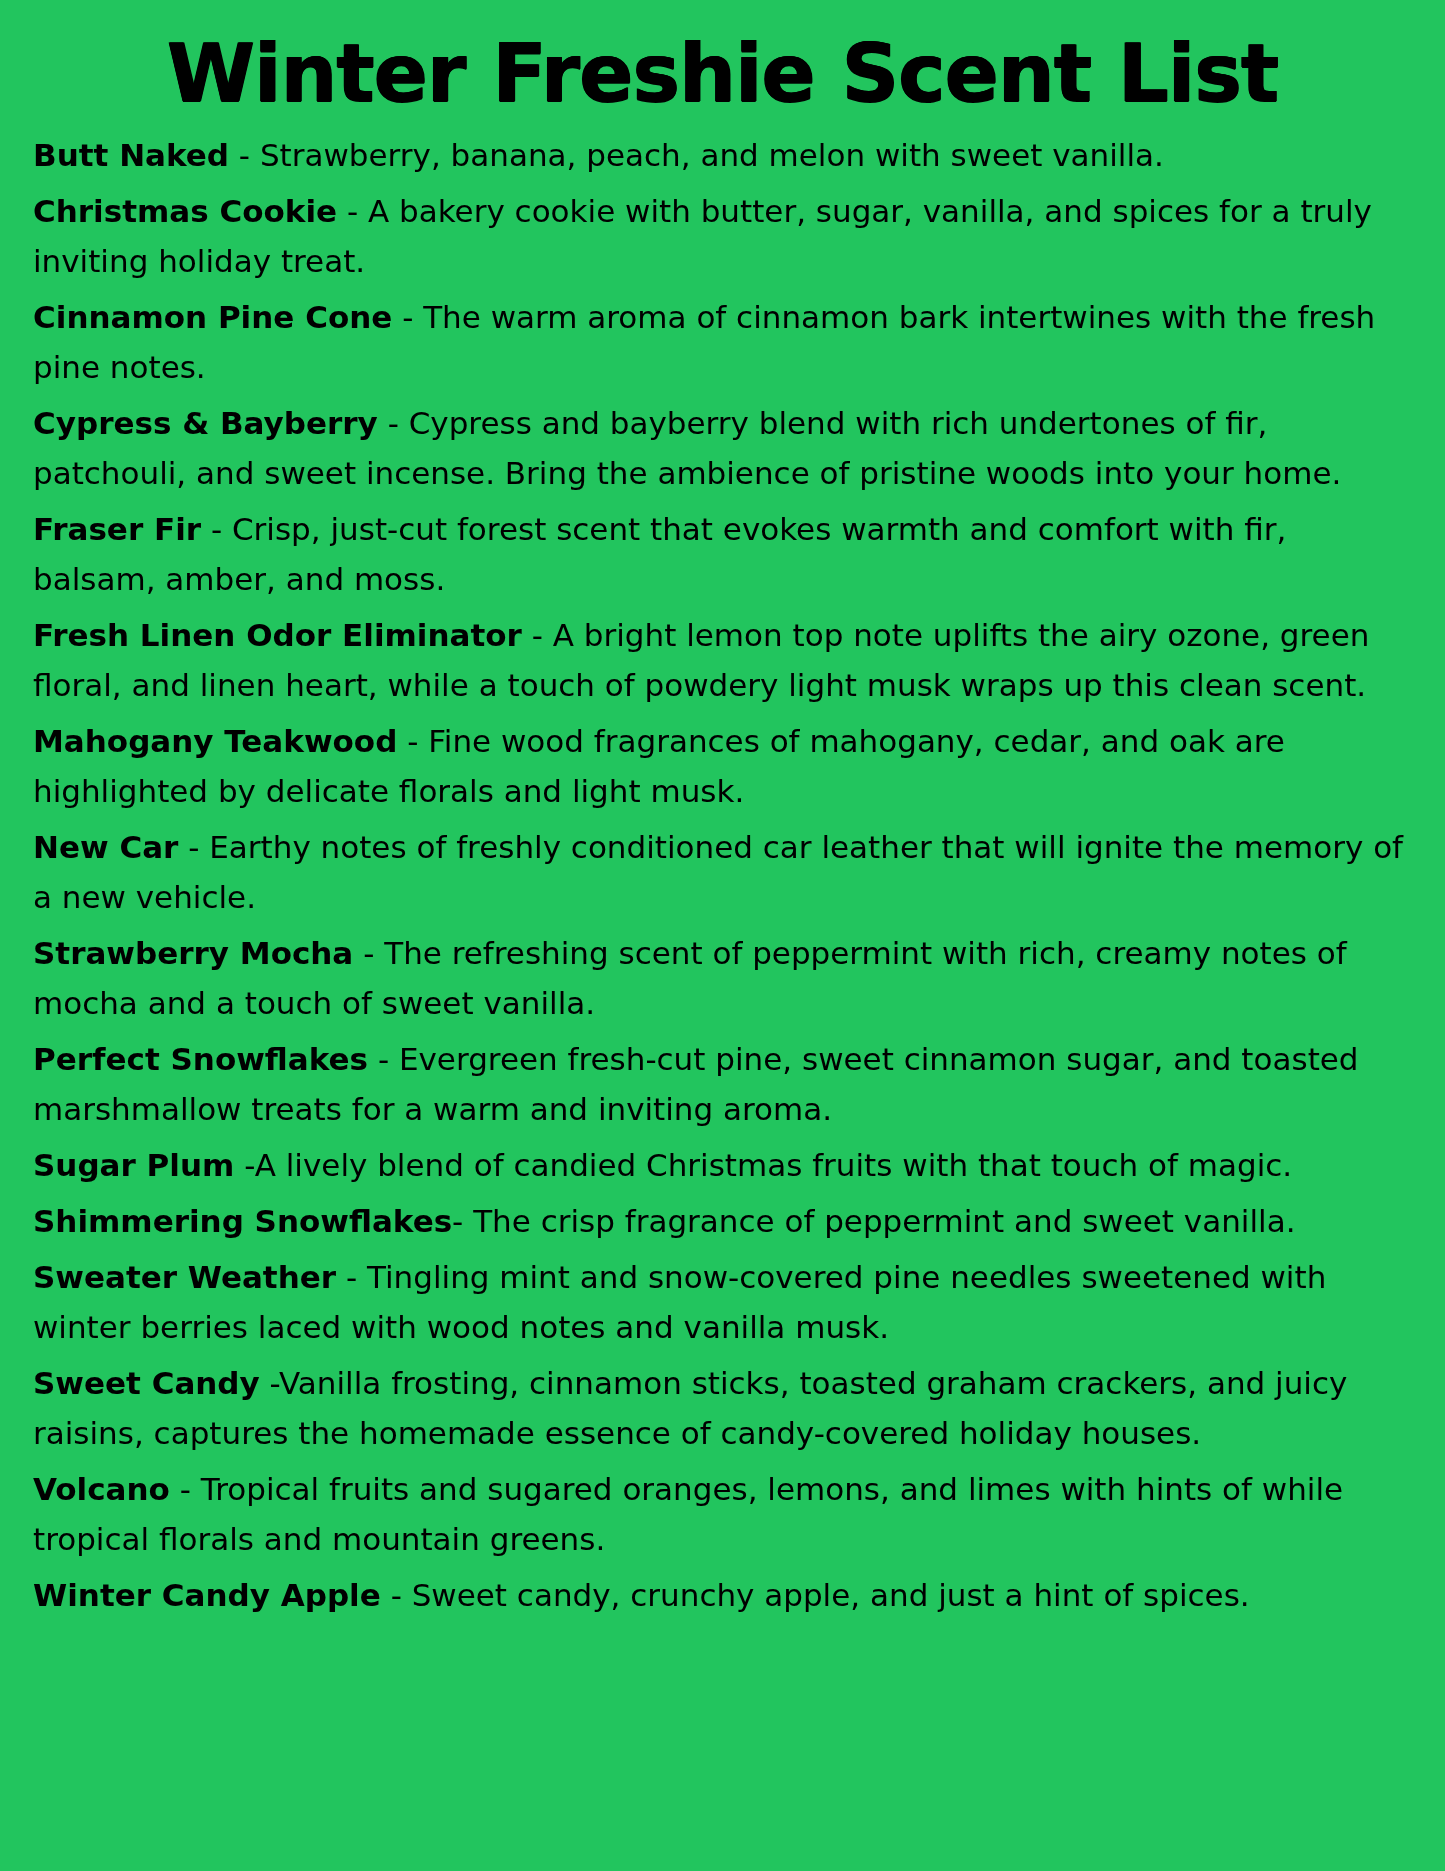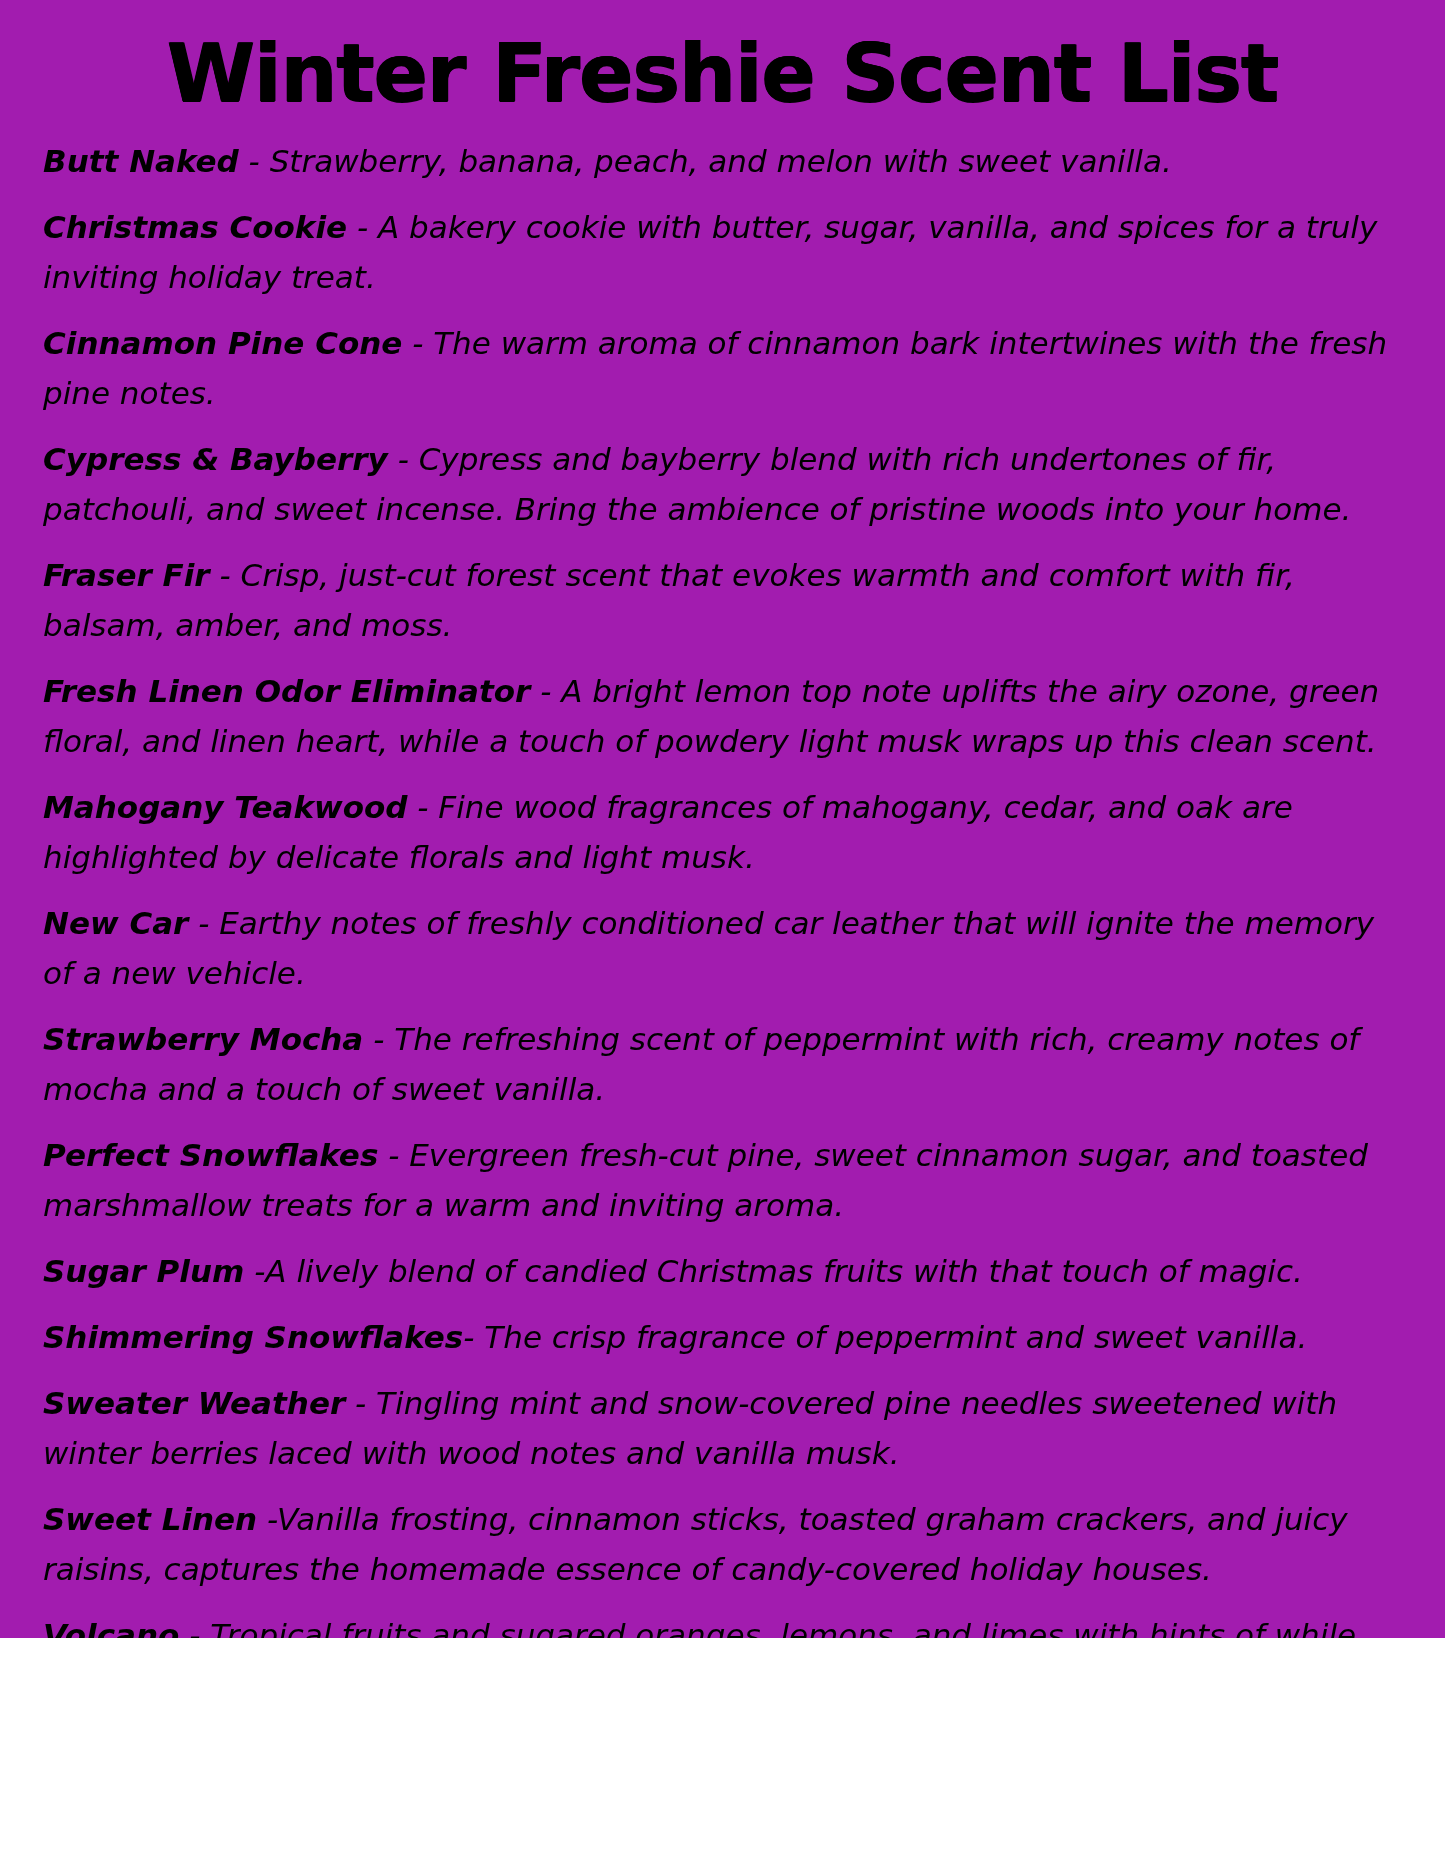--- a/index.html
+++ b/index.html
@@ -3,22 +3,22 @@
 <meta charset="utf-8">
 <style>
   * { margin: 0; padding: 0; box-sizing: border-box; }
   html, body {
     background: #ffffff;
     font-family: "DejaVu Sans", "Liberation Sans", sans-serif;
     color: #000000;
   }
   .page {
     width: 1445px;
-    height: 1638px;
-    background: #a21caf;
+    height: 1871px;
+    background: #22c55e;
     overflow: hidden;
     padding: 0 27px 7px 27px;
   }
   .page-title {
     margin-top: 28px;
     margin-bottom: 10px;
     text-align: center;
     font-size: 80px;
     font-weight: 900;
     letter-spacing: -1px;
@@ -26,22 +26,21 @@
     color: #000000;
     
     text-shadow: 0.6px 0 0 #000, -0.6px 0 0 #000, 0 0.6px 0 #000;
   }
   .scent-list {
     font-size: 31px;
     line-height: 50px;
     color: #000000;
   }
   .scent-entry {
-    margin: 16px;
-    font-style: italic;
+    margin: 6px;
   }
   .scent-name {
     font-weight: 700;
     color: #000000;
   }
   .scent-sep, .scent-desc {
     font-weight: 400;
     color: #000000;
   }
   .scent-sep {
@@ -74,19 +73,19 @@
   <p class="scent-entry"><span class="scent-name">Strawberry Mocha</span><span class="scent-sep"> - </span><span class="scent-desc">The refreshing scent of peppermint with rich, creamy notes of mocha and a touch of sweet vanilla.</span></p>
 
   <p class="scent-entry"><span class="scent-name">Perfect Snowflakes</span><span class="scent-sep"> - </span><span class="scent-desc">Evergreen fresh-cut pine, sweet cinnamon sugar, and toasted marshmallow treats for a warm and inviting aroma.</span></p>
 
   <p class="scent-entry"><span class="scent-name">Sugar Plum</span><span class="scent-sep"> -</span><span class="scent-desc">A lively blend of candied Christmas fruits with that touch of magic.</span></p>
 
   <p class="scent-entry"><span class="scent-name">Shimmering Snowflakes</span><span class="scent-sep">- </span><span class="scent-desc">The crisp fragrance of peppermint and sweet vanilla.</span></p>
 
   <p class="scent-entry"><span class="scent-name">Sweater Weather</span><span class="scent-sep"> - </span><span class="scent-desc">Tingling mint and snow-covered pine needles sweetened with winter berries laced with wood notes and vanilla musk.</span></p>
 
-  <p class="scent-entry"><span class="scent-name">Sweet Linen</span><span class="scent-sep"> -</span><span class="scent-desc">Vanilla frosting, cinnamon sticks, toasted graham crackers, and juicy raisins, captures the homemade essence of candy-covered holiday houses.</span></p>
+  <p class="scent-entry"><span class="scent-name">Sweet Candy</span><span class="scent-sep"> -</span><span class="scent-desc">Vanilla frosting, cinnamon sticks, toasted graham crackers, and juicy raisins, captures the homemade essence of candy-covered holiday houses.</span></p>
 
   <p class="scent-entry"><span class="scent-name">Volcano</span><span class="scent-sep"> - </span><span class="scent-desc">Tropical fruits and sugared oranges, lemons, and limes with hints of while tropical florals and mountain greens.</span></p>
 
   <p class="scent-entry"><span class="scent-name">Winter Candy Apple</span><span class="scent-sep"> - </span><span class="scent-desc">Sweet candy, crunchy apple, and just a hint of spices.</span></p>
 </div>
 </div>
 
 </body></html>

